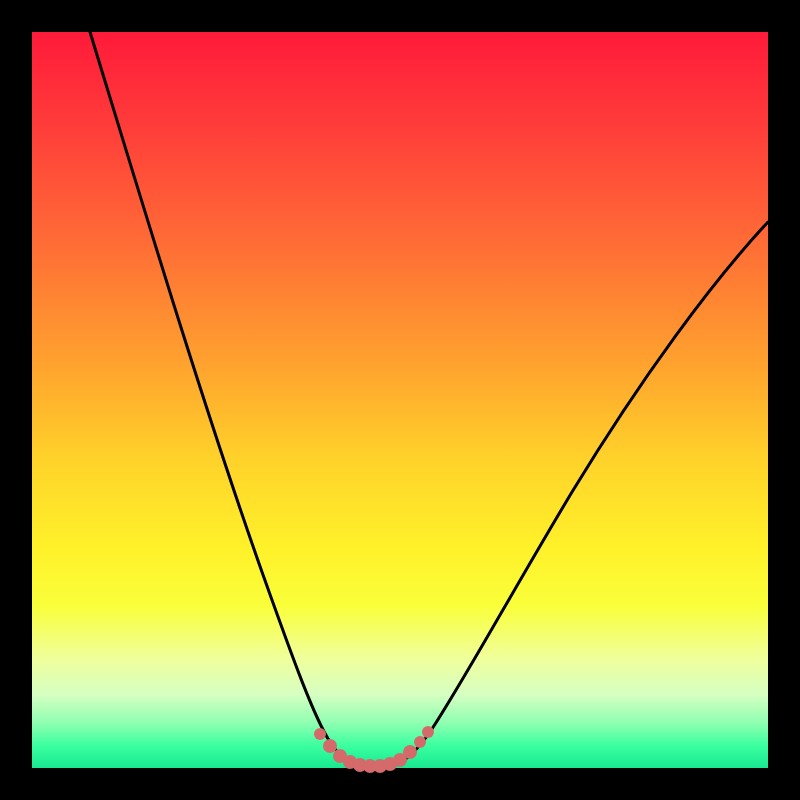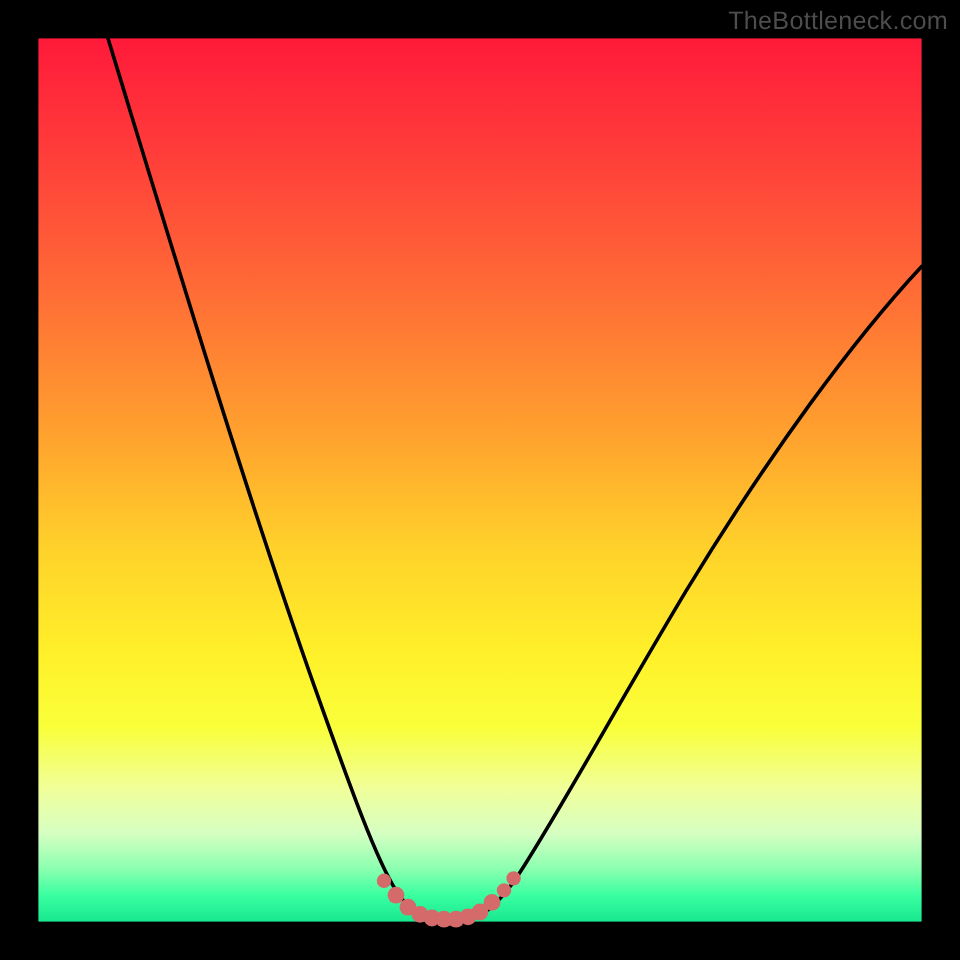--- a/index.html
+++ b/index.html
@@ -57,21 +57,20 @@
     width: 736px;
     height: 736px;
     overflow: visible;
   }
 </style>
 </head>
 <body>
 
 <div class="frame">
 
-  <div class="watermark">TheBottleneck.com</div>
 
   <div class="plot-area">
     <svg class="curve" viewBox="0 0 736 736" preserveAspectRatio="none">
       <path fill="none" stroke="#000" stroke-width="3" stroke-linecap="round" d="M 58 0
                C 110 170, 170 370, 230 540
                C 262 630, 282 685, 298 710
                C 306 722, 314 731, 324 734
                C 334 736, 350 736, 360 734
                C 372 731, 384 720, 398 700
                C 430 652, 480 560, 540 460

